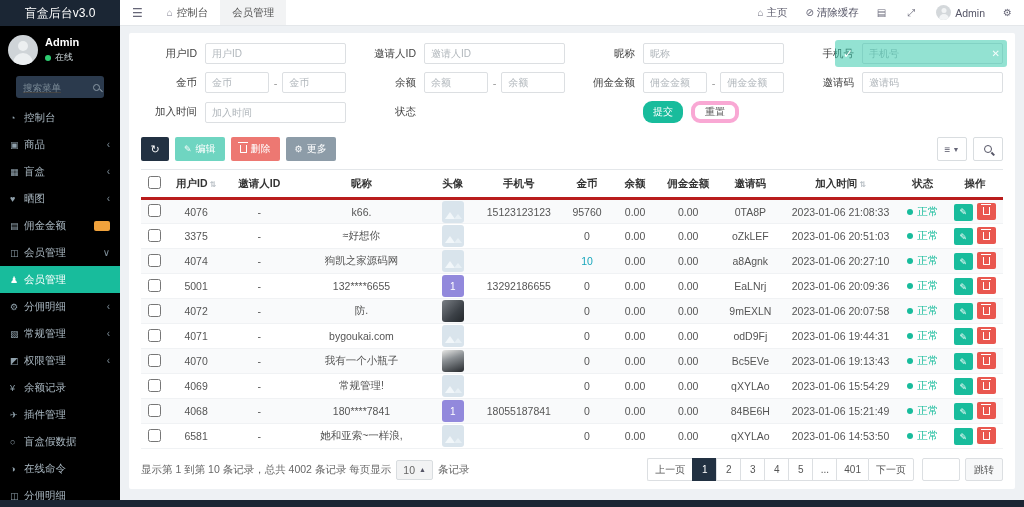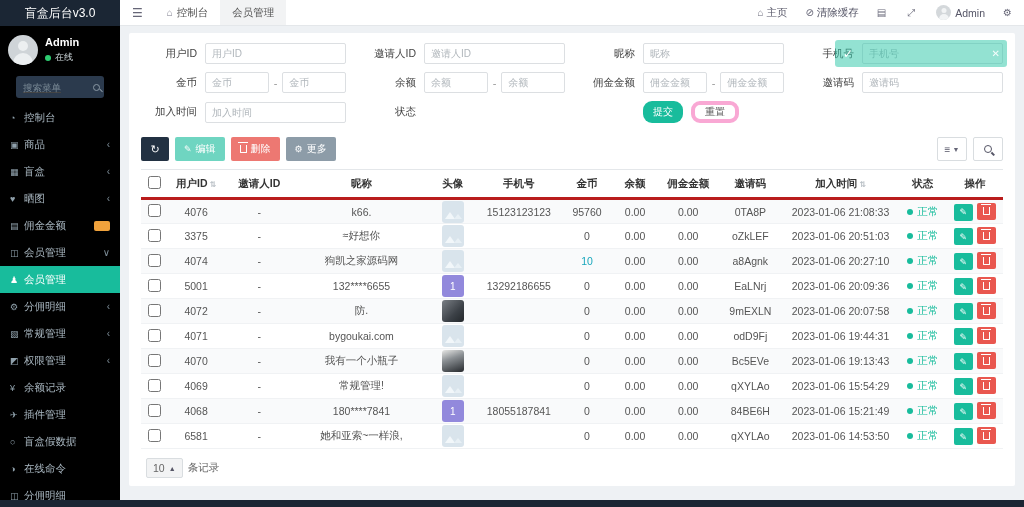--- a/index.html
+++ b/index.html
@@ -638,23 +638,37 @@
           <td><button class="op-btn op-edit">
                 <span>✎</span>
               </button><button class="op-btn op-del">
                 <span class="trash-g"></span>
               </button></td>
         </tr>
       </tbody>
     </table>
 
     <div class="pg-bar">
+      <span>显示第 1 到第 10 条记录，总共 4002 条记录 每页显示</span>
       <span class="pp-select">
           <span>10</span>
           <span class="caret">▲</span>
         </span>
       <span>条记录</span>
+      <div class="pager">
+        <span class="pg-btn">上一页</span>
+        <span class="pg-btn active">1</span>
+        <span class="pg-btn">2</span>
+        <span class="pg-btn">3</span>
+        <span class="pg-btn">4</span>
+        <span class="pg-btn">5</span>
+        <span class="pg-btn">...</span>
+        <span class="pg-btn">401</span>
+        <span class="pg-btn last">下一页</span>
+        <input class="jump-input" style="">
+        <button class="jump-btn">跳转</button>
+      </div>
     </div>
 
   </div>
 </div>
 
 <div class="footer-strip"></div>
 
 </body></html>

